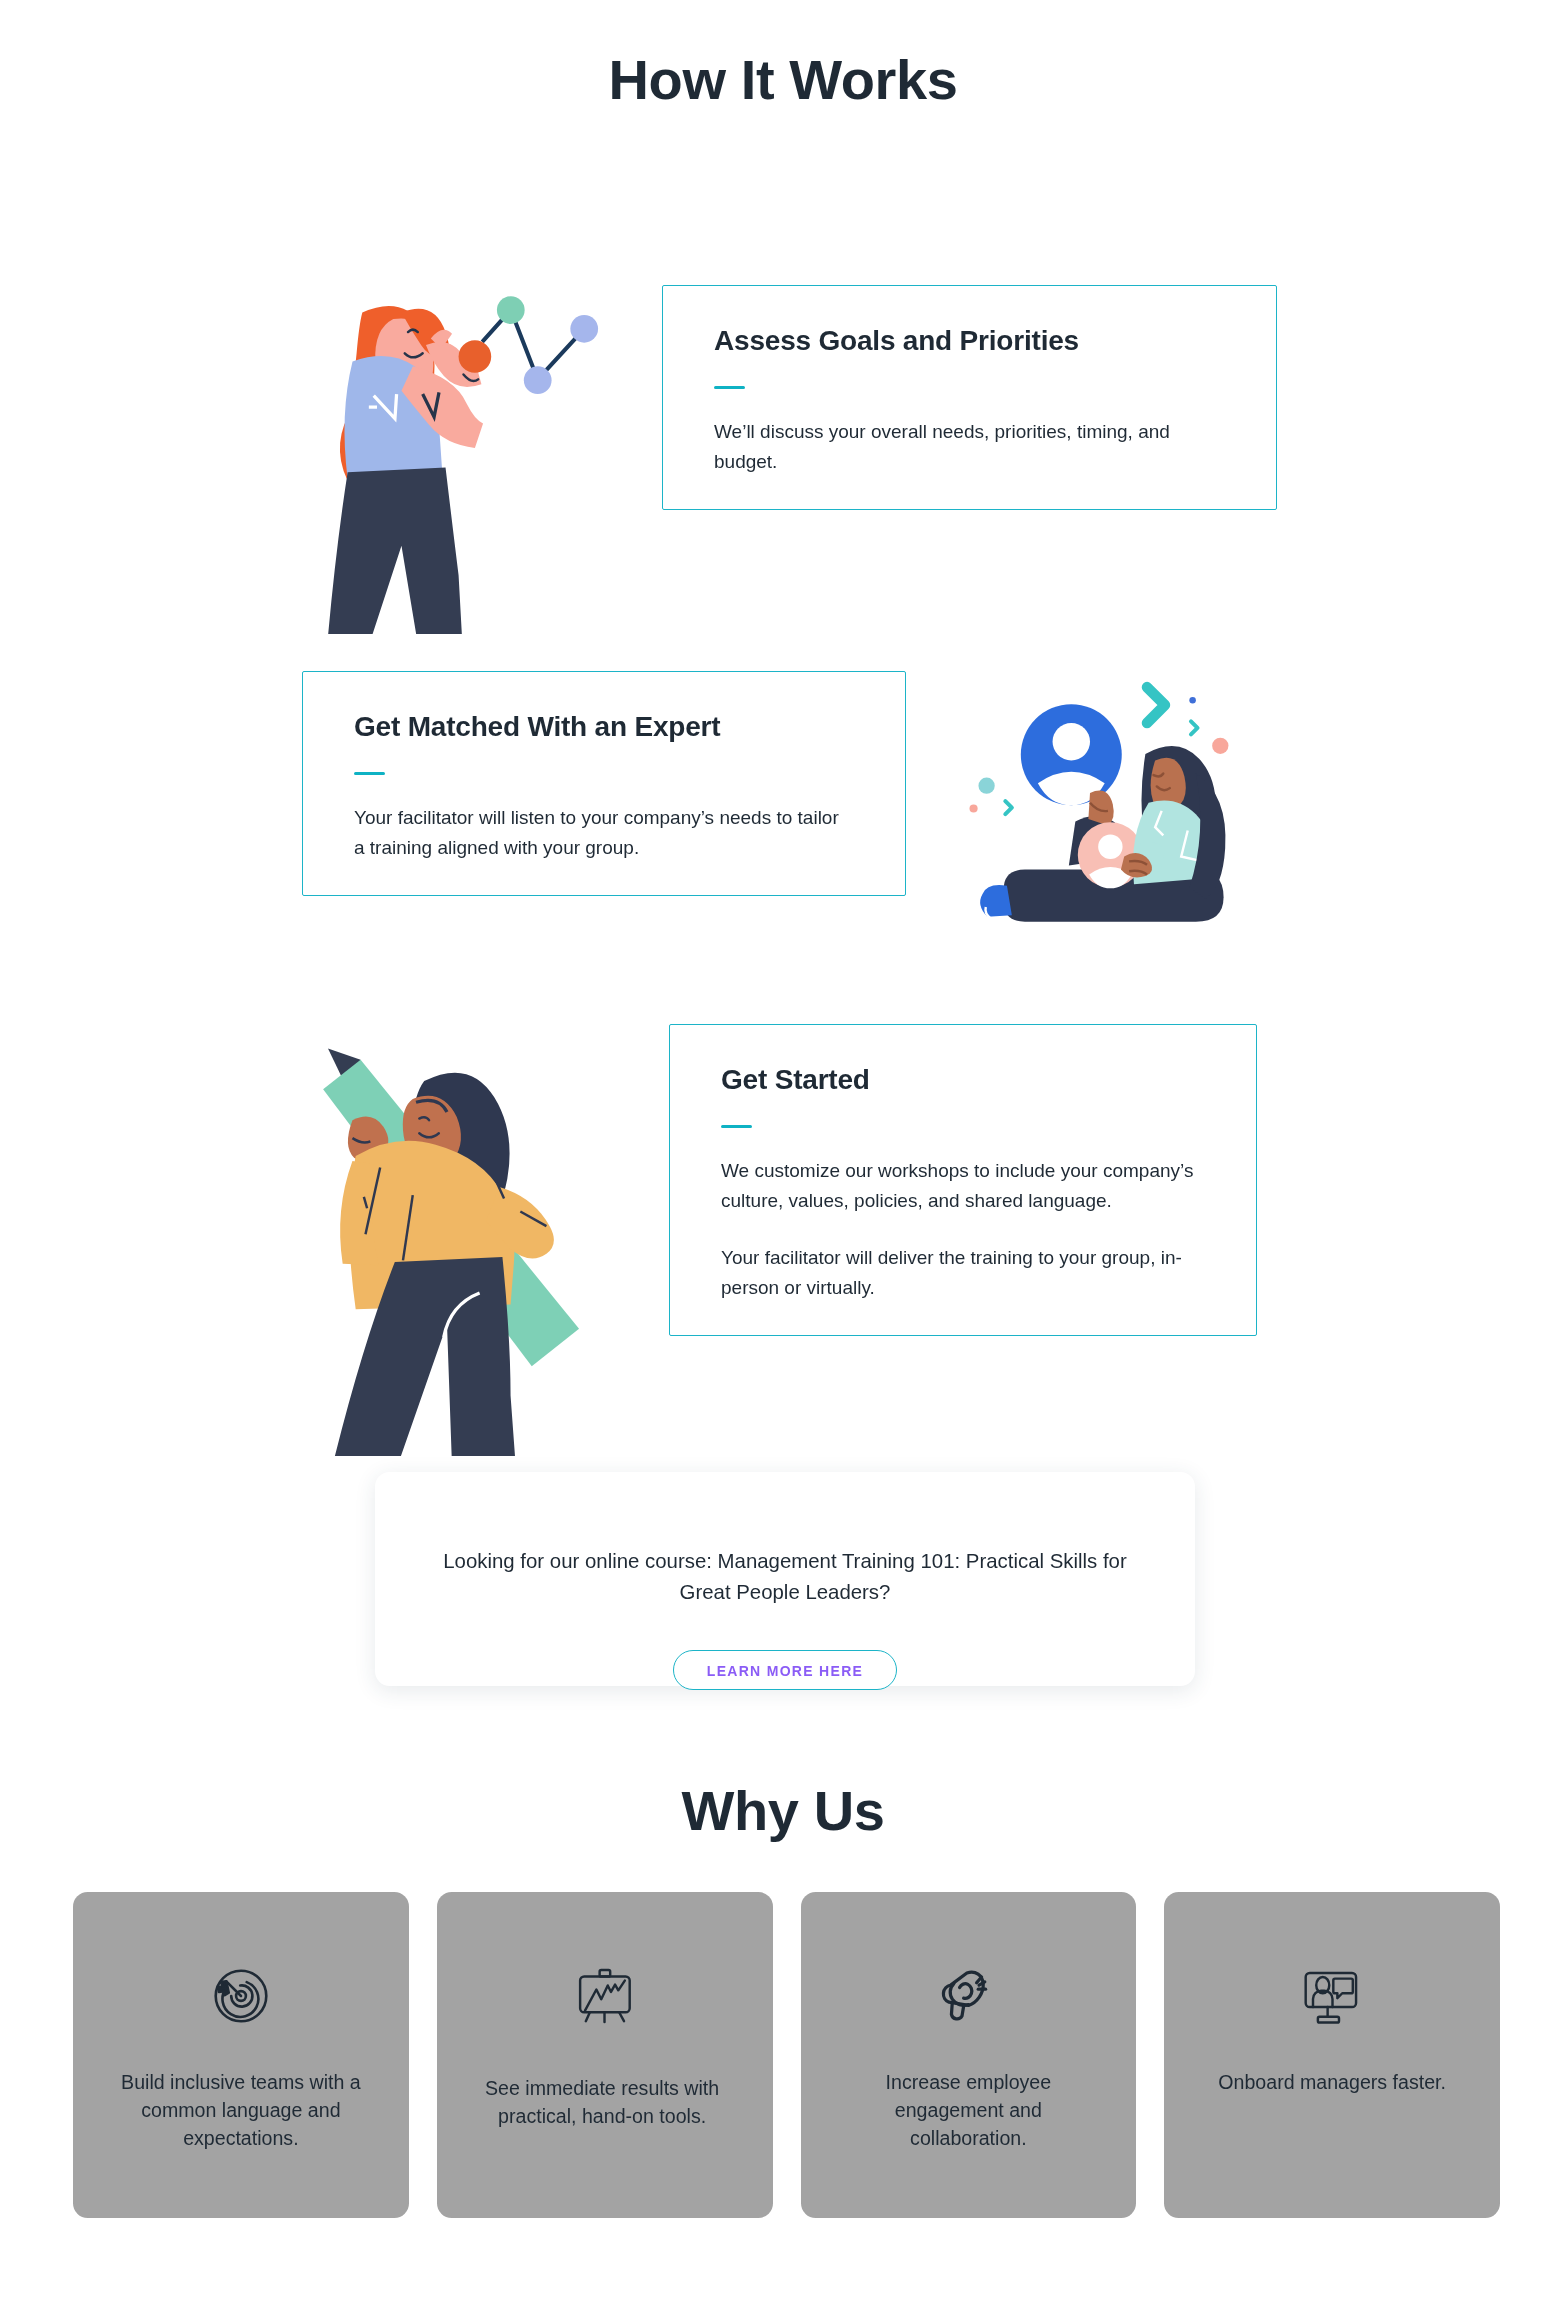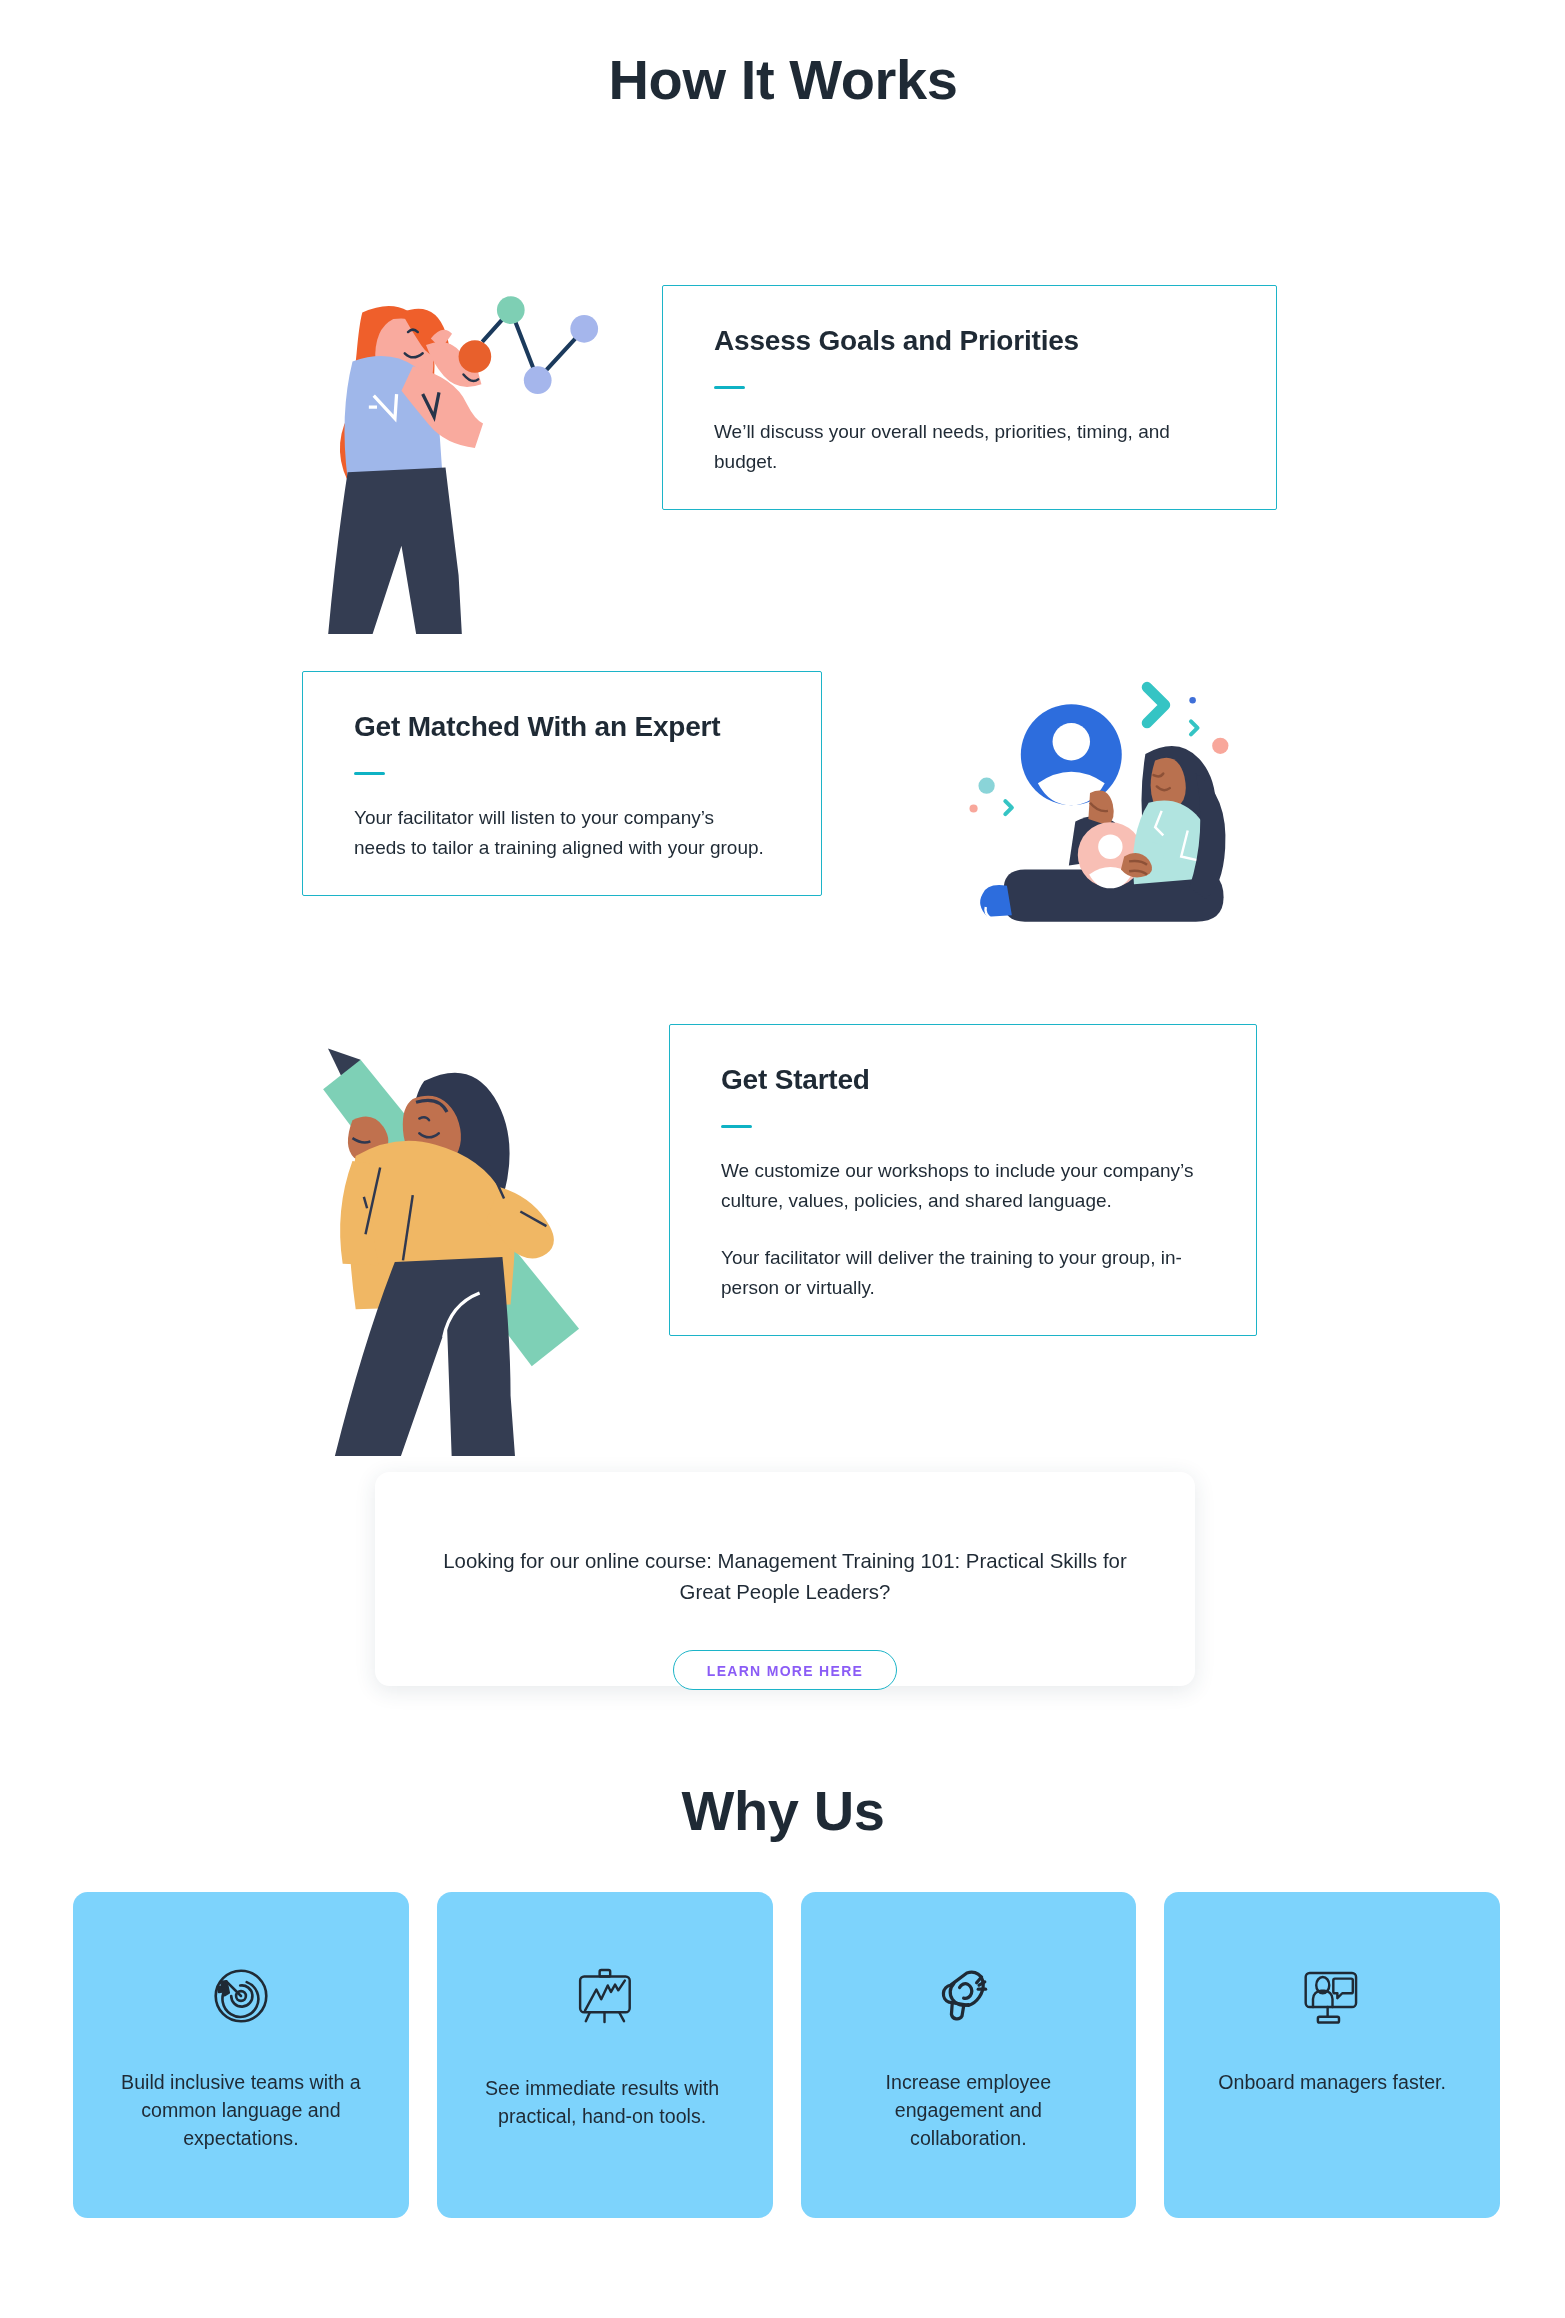--- a/index.html
+++ b/index.html
@@ -97,21 +97,21 @@
     position: absolute;
     left: 73px;
     top: 1892px;
     width: 1427px;
     display: flex;
     gap: 28px;
   }
   .why-card {
     width: 336px;
     height: 326px;
-    background: #7dd3fc;
+    background: #a3a3a3;
     border-radius: 14.7px;
     display: flex;
     flex-direction: column;
     align-items: center;
     padding-top: 59px;
   }
   .why-icon { height: 90px; display: flex; align-items: center; justify-content: center; }
   .why-text {
     margin-top: 28px;
     text-align: center;
@@ -167,21 +167,21 @@
 
     <div class="step-card" style="left:662px; top:173px; width:615px;">
       <h3>Assess Goals and Priorities</h3>
       <div class="rule"></div>
       <p>We’ll discuss your overall needs, priorities, timing, and budget.</p>
     </div>
   </div>
 
   <div class="step-row">
 
-    <div class="step-card" style="left:302px; top:559px; width:520px;">
+    <div class="step-card" style="left:302px; top:559px; width:604px;">
       <h3>Get Matched With an Expert</h3>
       <div class="rule"></div>
       <p>Your facilitator will listen to your company’s needs to tailor a training aligned with your group.</p>
     </div>
 
     <div class="illus" style="left:953px; top:567px; width:318px; height:285px;">
       <svg width="318" height="285" viewBox="0 0 390 350" xmlns="http://www.w3.org/2000/svg">
 
         <path d="M238 10 l22 22 l-22 22" fill="none" stroke="#35c4c4" stroke-width="13" stroke-linecap="round" stroke-linejoin="round"></path>
         <path d="M292 52 l8 8 l-8 8" fill="none" stroke="#35c4c4" stroke-width="5" stroke-linecap="round" stroke-linejoin="round"></path>

